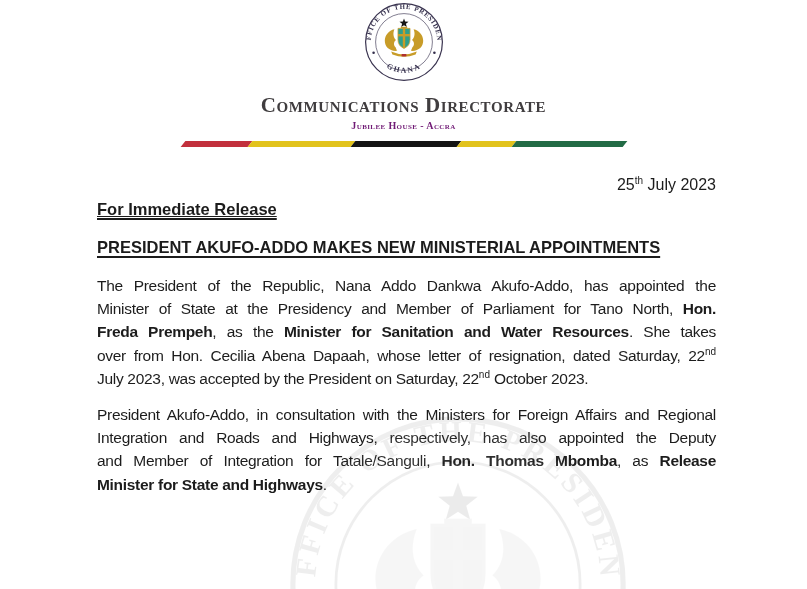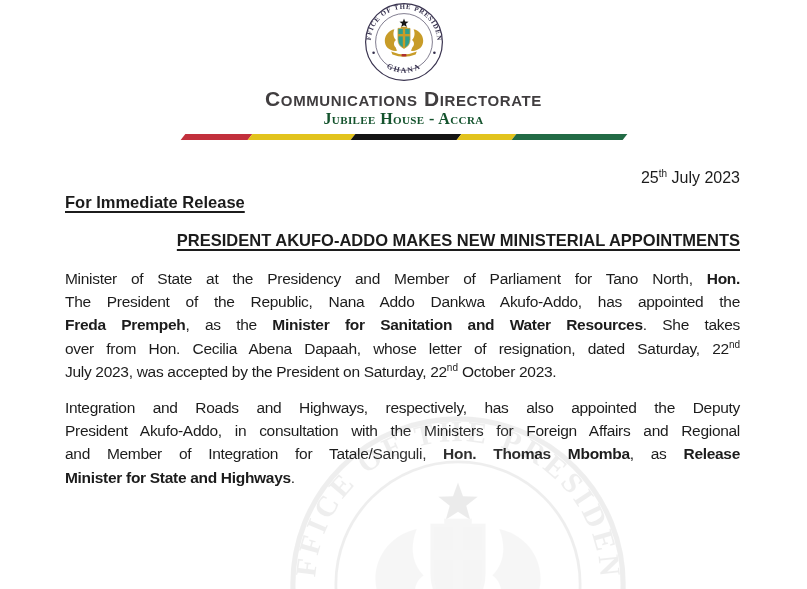--- a/index.html
+++ b/index.html
@@ -1,31 +1,31 @@
 <!DOCTYPE html>
 <html><head>
 <meta charset="utf-8">
 <style>
   html,body{margin:0;padding:0;background:#fff;}
   .page{position:relative;width:807px;height:589px;background:#fff;overflow:hidden;
         font-family:"Liberation Sans","DejaVu Sans",sans-serif;color:#1c1c1c;}
   .letterhead{text-align:center;padding-top:2px;}
   .seal-svg{width:80px;height:80px;display:inline-block;}
-  .org{font-family:Liberation Sans, sans-serif;font-variant:small-caps;font-weight:700;
-       font-size:21px;line-height:23px;letter-spacing:.6px;color:#403d3f;margin-top:1px;}
+  .org{font-family:Liberation Serif, serif;font-variant:small-caps;font-weight:700;
+       font-size:21px;line-height:23px;letter-spacing:.6px;color:#403d3f;margin-top:8px;}
   .addr{font-family:"Liberation Serif","DejaVu Serif",serif;font-variant:small-caps;font-weight:700;
-        font-size:16px;line-height:17px;letter-spacing:.4px;color:#14532d;}
+        font-size:10px;line-height:17px;letter-spacing:.4px;color:#701a75;}
   .flag-bar{width:442px;height:6px;margin:7px auto 0;display:flex;}
   .flag-bar div{height:100%;transform:skewX(-38deg);}
-  .content{padding:0 67px 0 65px;}
+  .content{padding:0 91px 0 65px;margin-left:32px;}
   .date-line{text-align:right;font-size:16px;line-height:20px;margin-top:28px;}
-  .release{margin-top:4px;line-height:21px;}
+  .release{margin-top:4px;line-height:21px;text-decoration:underline;}
   .release span,.headline span{font-weight:700;font-size:16.5px;text-decoration:underline;
         text-underline-offset:3px;text-decoration-thickness:1.5px;}
-  .headline{text-align:right;margin-top:17px;line-height:21px;}
+  .headline{text-align:left;margin-top:17px;line-height:21px;}
   .para{font-size:15.5px;line-height:23.2px;letter-spacing:-.3px;}
   .para1{margin-top:16px;}
   .para2{margin-top:13px;}
   .para3{margin-top:6px;}
   .tline{text-align:justify;text-align-last:justify;}
   .tline.last{text-align-last:left;}
   .b{font-weight:700;}
   sup{font-size:10px;vertical-align:super;line-height:0;letter-spacing:0;}
   .seal-top{font-family:"Liberation Serif","DejaVu Serif",serif;font-weight:700;font-size:17px;letter-spacing:2.2px;}
   .seal-bot{font-family:"Liberation Serif","DejaVu Serif",serif;font-weight:700;font-size:19px;letter-spacing:4.5px;}
@@ -79,29 +79,29 @@
 
   <div class="content">
     <div class="date-line"><span>25</span><sup>th</sup><span> July 2023</span></div>
     <div class="release">
       <span>For Immediate Release</span>
     </div>
     <div class="headline">
       <span>PRESIDENT AKUFO-ADDO MAKES NEW MINISTERIAL APPOINTMENTS</span>
     </div>
     <div class="para para1">
+        <div class="tline"><span>The President of the Republic, Nana Addo Dankwa Akufo-Addo, has appointed the</span></div>
         <div class="tline"><span>Minister of State at the Presidency and Member of Parliament for Tano North, </span><span class="b">Hon.</span></div>
-        <div class="tline"><span>The President of the Republic, Nana Addo Dankwa Akufo-Addo, has appointed the</span></div>
         <div class="tline"><span class="b">Freda Prempeh</span><span>, as the </span><span class="b">Minister for Sanitation and Water Resources</span><span>. She takes</span></div>
         <div class="tline"><span>over from Hon. Cecilia Abena Dapaah, whose letter of resignation, dated Saturday, 22</span><sup>nd</sup></div>
         <div class="tline last"><span>July 2023, was accepted by the President on Saturday, 22</span><sup>nd</sup><span> October 2023.</span></div>
       </div>
     <div class="para para2">
+        <div class="tline"><span>President Akufo-Addo, in consultation with the Ministers for Foreign Affairs and Regional</span></div>
         <div class="tline"><span>Integration and Roads and Highways, respectively, has also appointed the Deputy</span></div>
-        <div class="tline"><span>President Akufo-Addo, in consultation with the Ministers for Foreign Affairs and Regional</span></div>
         <div class="tline"><span>and Member of Integration for Tatale/Sanguli, </span><span class="b">Hon. Thomas Mbomba</span><span>, as </span><span class="b">Release</span></div>
         <div class="tline last"><span class="b">Minister for State and Highways</span><span>.</span></div>
       </div>
   </div>
 
   <div class="watermark">
     <svg viewBox="0 0 200 200" width="344" height="344">
         <use href="#sealgroup"></use>
       </svg>
   </div>

